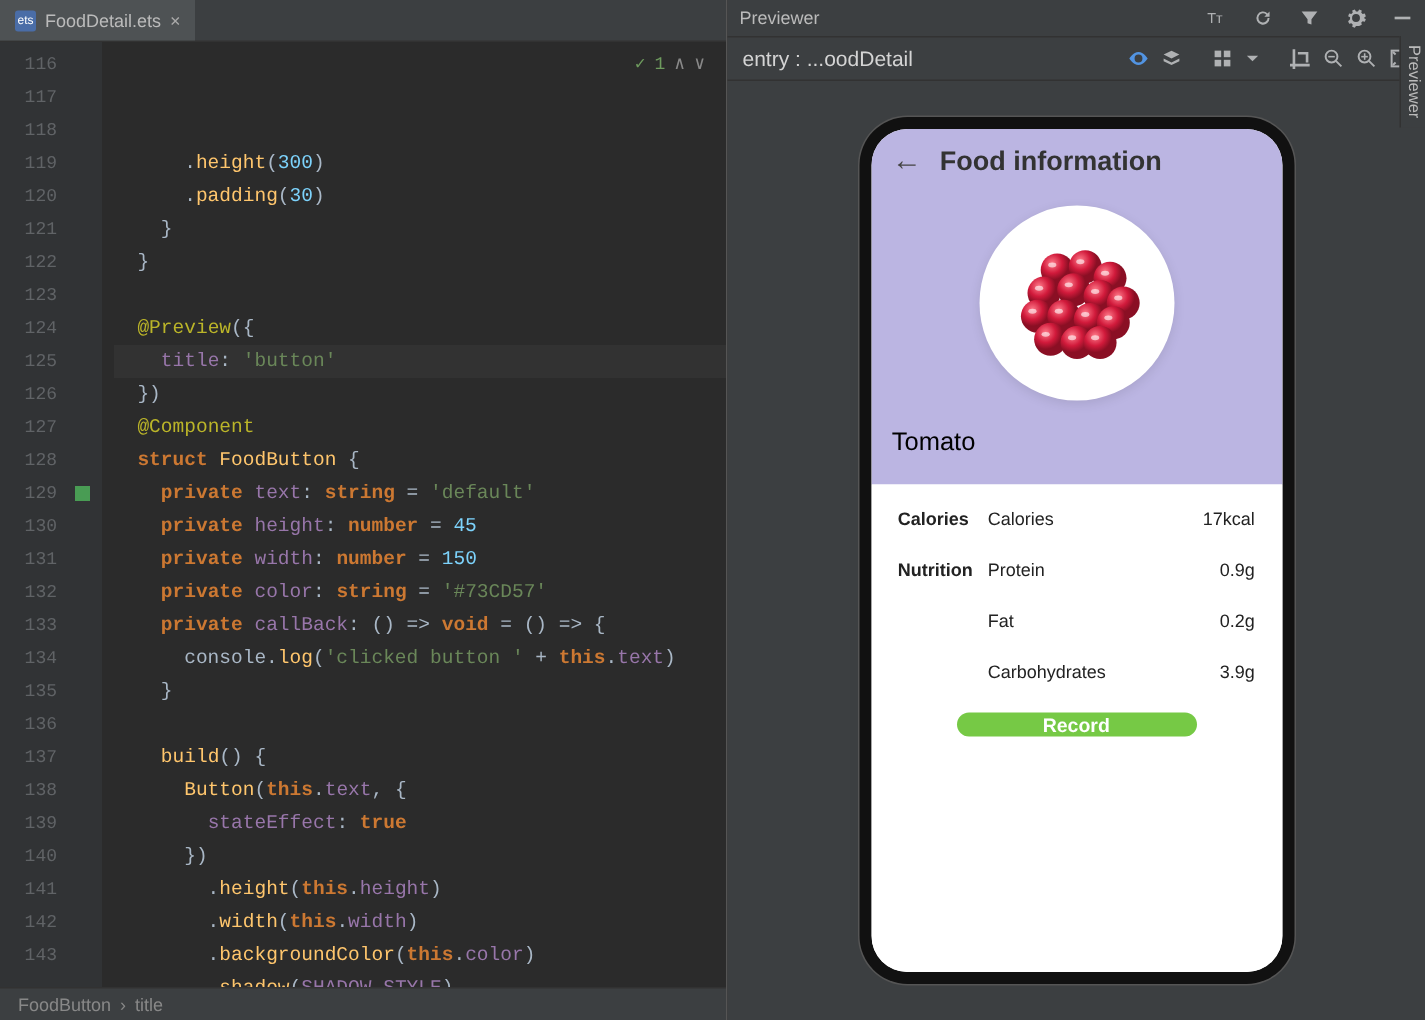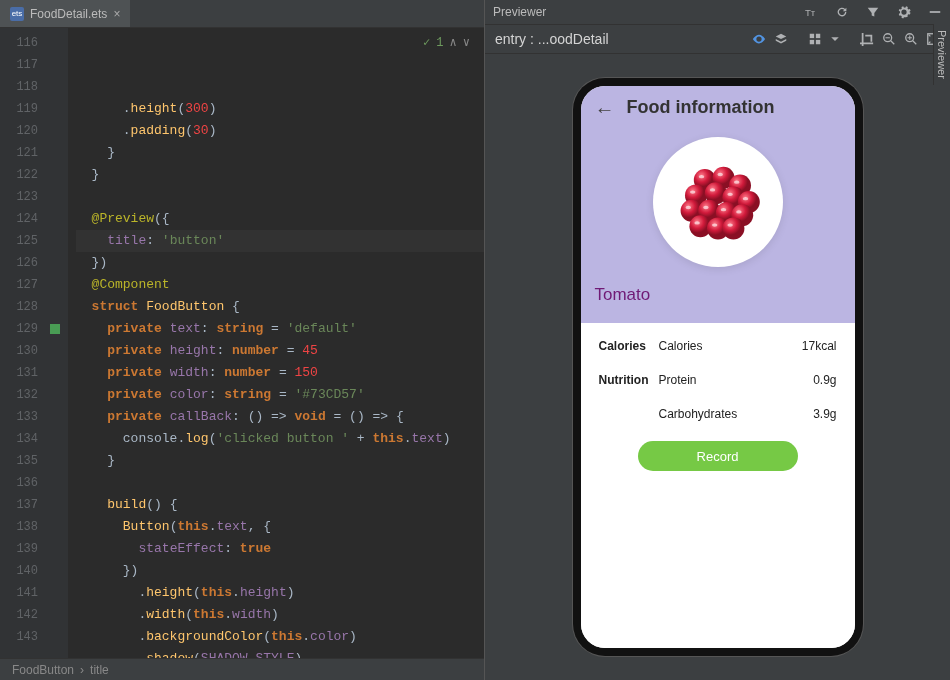--- a/index.html
+++ b/index.html
@@ -81,21 +81,21 @@
   display: flex;
   align-items: center;
   gap: 6px;
   border-top: 1px solid #323232;
 }
 
 .kw { color: #cc7832; font-weight: bold; }
 .dec { color: #bbb529; }
 .type { color: #ffc66d; }
 .str { color: #6a8759; }
-.num { color: #ef4444; }
+.num { color: #7dd3fc; }
 .id { color: #9876aa; }
 .fn { color: #ffc66d; }
 .prop { color: #9876aa; }
 
 .previewer-pane {
   flex: 1;
   background: #3c3f41;
   display: flex;
   flex-direction: column;
 }
@@ -154,38 +154,39 @@
 .fd-back { font-size: 20px; color: #444; cursor: pointer; }
 .fd-imgwrap { display: flex; justify-content: center; padding: 18px 0 8px; }
 .fd-plate {
   width: 130px; height: 130px;
   border-radius: 50%;
   background: #fff;
   display: flex; align-items: center; justify-content: center;
   box-shadow: 0 2px 8px rgba(0,0,0,0.1);
 }
 .fd-plate svg { width: 110px; height: 110px; }
-.fd-name { font-size: 17px; padding-top: 10px; color:#701a75; }
+.fd-name { font-size: 17px; padding-top: 10px; color:#000000; }
 .fd-body { flex: 1; background: #fff; padding: 16px 18px; font-size: 12px; color: #222; }
 .fd-row { display: flex; align-items: center; margin-bottom: 20px; }
 .fd-row .lab1 { width: 60px; font-weight: 600; }
 .fd-row .lab2 { flex: 1; }
 .fd-row .val { text-align: right; }
 .fd-button {
   margin: 4px auto 0;
   width: 160px;
-  height: 30px;
+  height: 16px;
   background: #76c945;
   border-radius: 15px;
   color: #fff;
   font-size: 13px;
   display: flex;
   align-items: center;
   justify-content: center;
   cursor: pointer;
+  font-weight: bold;
 }
 .side-tab {
   position: absolute;
   right: 0; top: 24px;
   writing-mode: vertical-rl;
   background: #3c3f41;
   color: #bbb;
   font-size: 11px;
   padding: 6px 2px;
   border-left: 1px solid #323232;
@@ -406,20 +407,25 @@
               <div class="lab2">Calories</div>
               <div class="val">17kcal</div>
             </div>
             <div class="fd-row">
               <div class="lab1">Nutrition</div>
               <div class="lab2">Protein</div>
               <div class="val">0.9g</div>
             </div>
             <div class="fd-row">
               <div class="lab1"></div>
+              <div class="lab2">Fat</div>
+              <div class="val">0.2g</div>
+            </div>
+            <div class="fd-row">
+              <div class="lab1"></div>
               <div class="lab2">Carbohydrates</div>
               <div class="val">3.9g</div>
             </div>
             <div class="fd-button">Record</div>
           </div>
       </div>
     </div>
   </div>
 </div>
 

